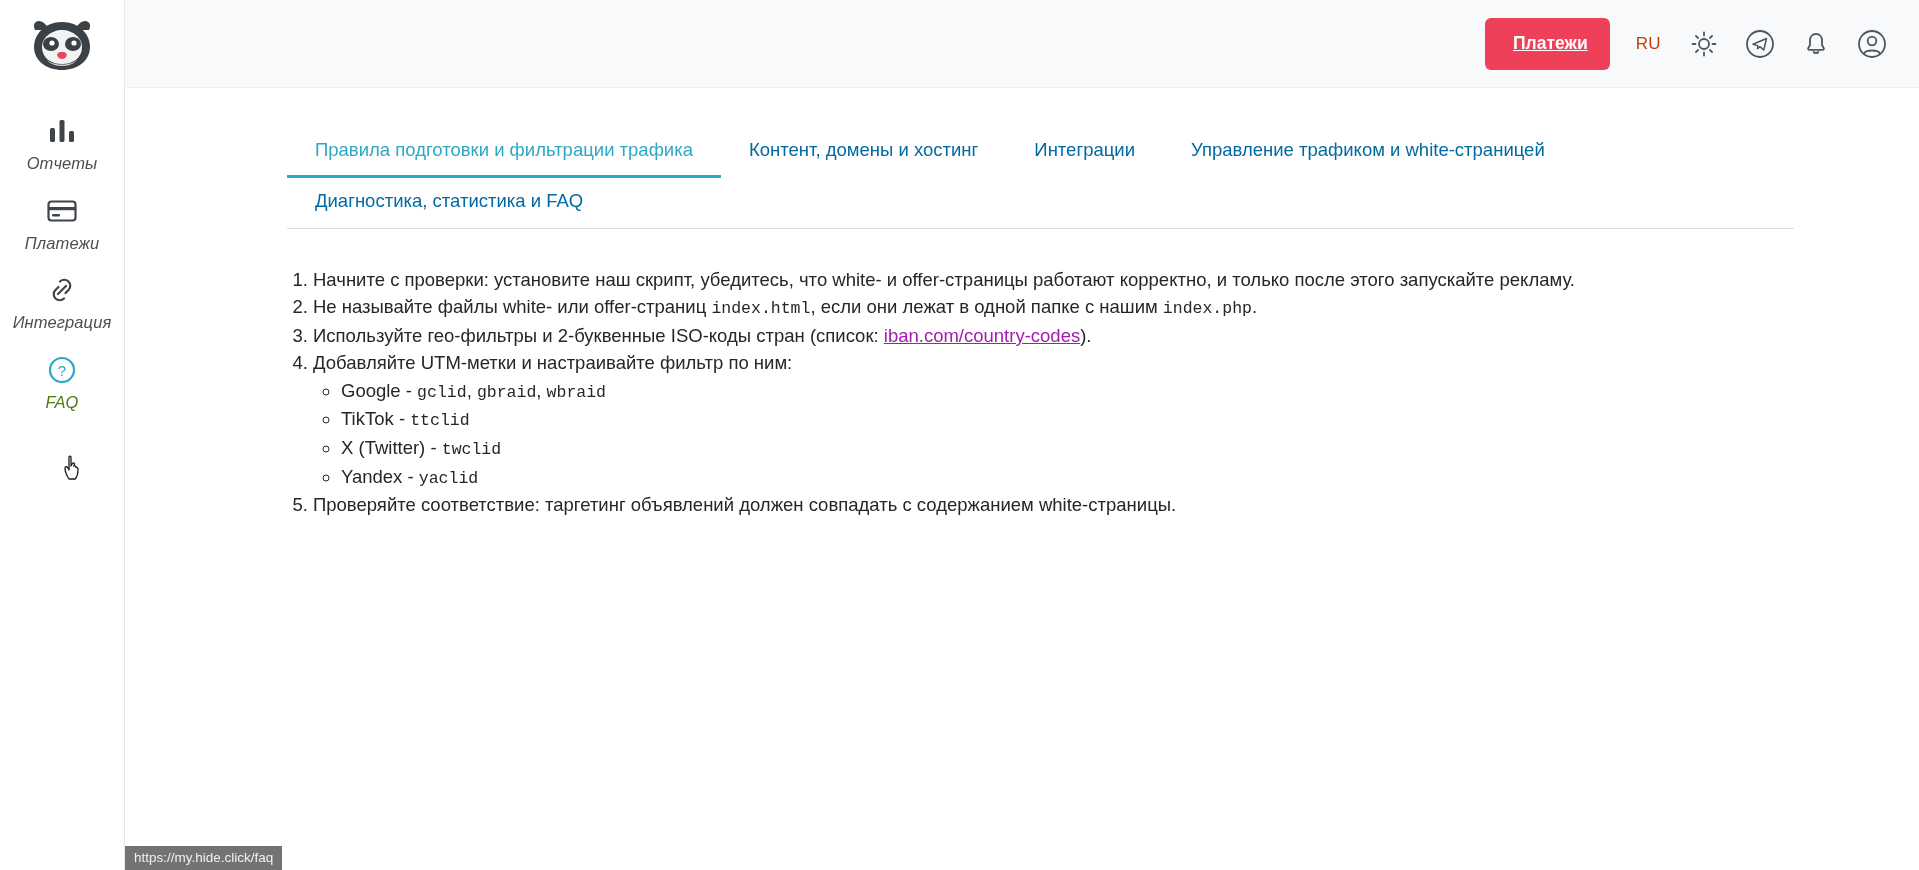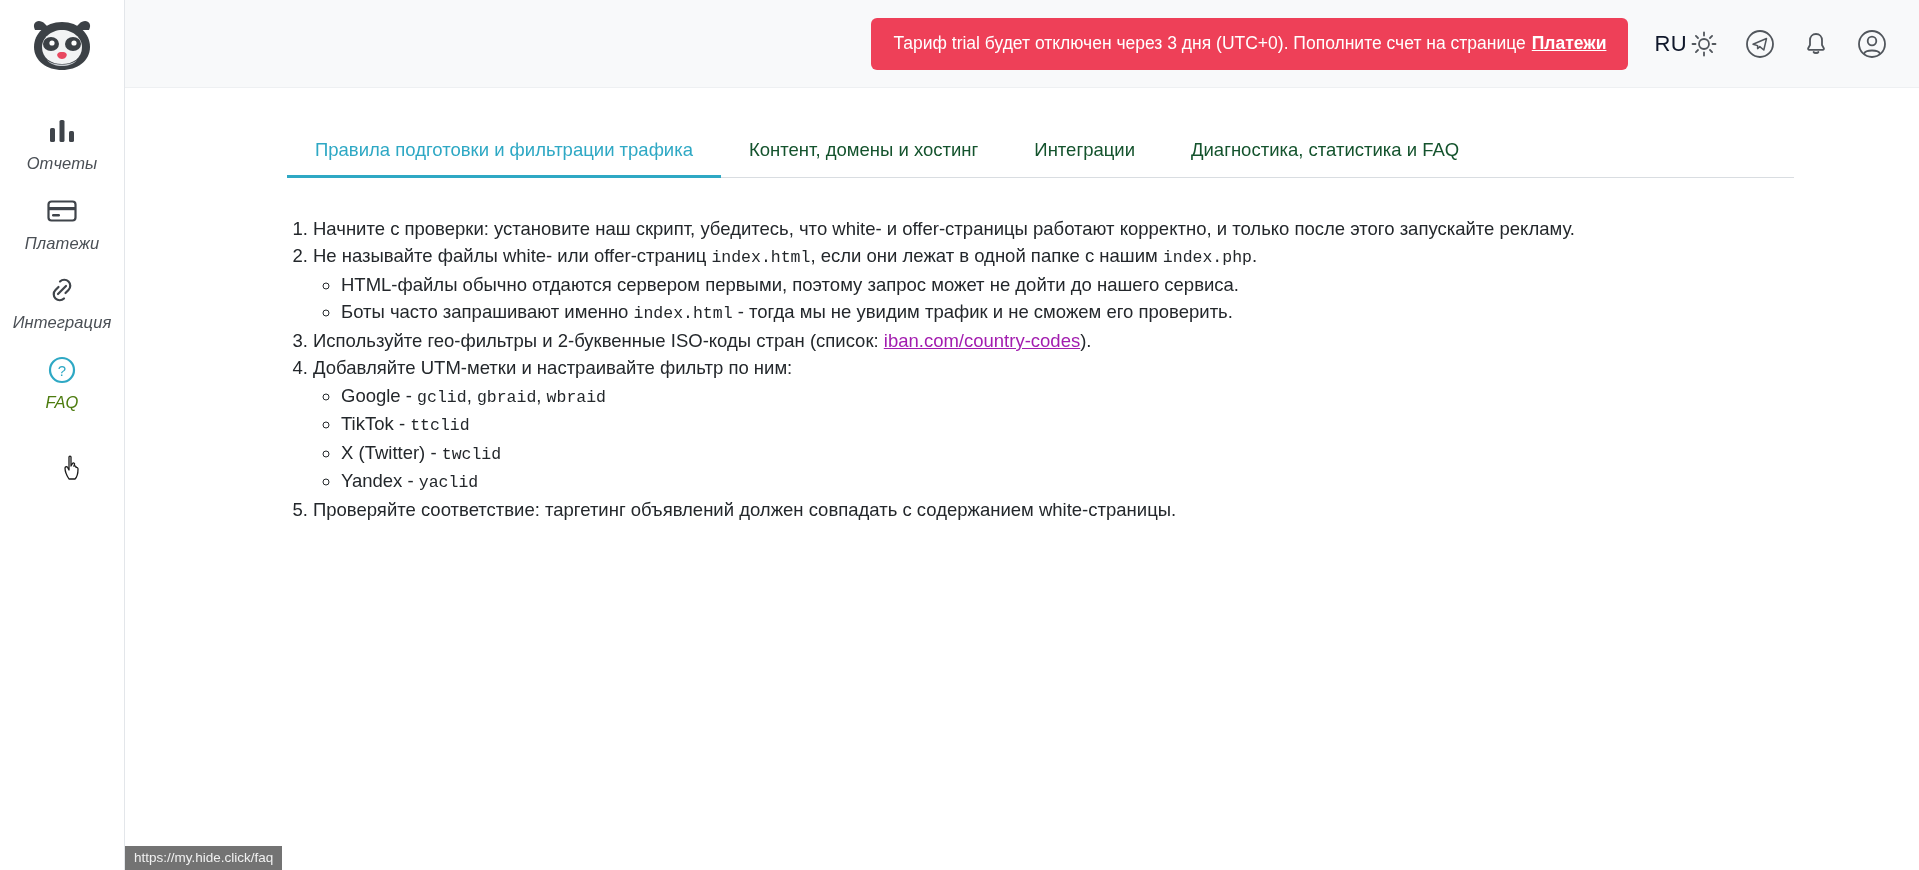--- a/index.html
+++ b/index.html
@@ -91,22 +91,23 @@
     white-space: nowrap;
     margin-right: 26px;
   }
   .banner a {
     color: #ffffff;
     font-weight: bold;
     text-decoration: underline;
     margin-left: 6px;
   }
   .lang {
-    font-size: 22px;
-    color: #0f172a;
+    font-size: 17px;
+    color: #c2410c;
+    margin-right: 26px;
     cursor: pointer;
     letter-spacing: .4px;
   }
   .topicon {
     width: 34px; height: 34px;
     margin-right: 22px;
     display: flex; align-items: center; justify-content: center;
     cursor: pointer;
     color: #51565c;
   }
@@ -124,21 +125,21 @@
     border-bottom: 1px solid #d9dde1;
     padding-bottom: 0;
   }
   .tabs {
     display: flex;
     flex-wrap: wrap;
     row-gap: 0px;
   }
   .tab {
     font-size: 18.5px;
-    color: #14532d;
+    color: #0369a1;
     padding: 12px 28px 13px 28px;
     cursor: pointer;
     white-space: nowrap;
     border-bottom: 3px solid transparent;
     margin-bottom: -1px;
     line-height: 1.3;
   }
   .tab.active {
     color: #2ea8c4;
     border-bottom-color: #2ea8c4;
@@ -254,21 +255,20 @@
       <svg width="22" height="26" viewBox="0 0 22 26" aria-hidden="true">
         <path d="M7 2 C7 0.8 9 0.8 9 2 L9 11 L10.5 8.5 C11.2 7.4 13 8.2 12.5 9.4 L11.8 11.2 C12.8 10.6 14.4 11.2 14 12.5 C15 12.2 16.2 12.9 16 14.2 C16 18 15 22 13 24 L7 24 C5 21 3 17 3 13 C3 11.6 5 11.2 5.6 12.5 L7 15 Z" fill="none" stroke="#1b1b1b" stroke-width="1.3" stroke-linejoin="round"></path>
       </svg>
     </div>
   </aside>
 
   <div class="main">
 
     <header class="topbar">
       <div class="banner">
-        <span>Тариф trial будет отключен через 3 дня (UTC+0). Пополните счет на странице</span>
         <a href="#">Платежи</a>
       </div>
 
       <div class="lang">RU</div>
 
       <div class="topicon">
         <svg width="28" height="28" viewBox="0 0 28 28" aria-hidden="true">
           <circle cx="14" cy="14" r="5" fill="none" stroke="#51565c" stroke-width="1.8"></circle>
           <g stroke="#51565c" stroke-width="1.8" stroke-linecap="round">
             <path d="M14 2.5 L14 5.5"></path>
@@ -306,31 +306,29 @@
       </div>
     </header>
 
     <section class="content">
 
       <div class="tabs-wrap">
         <div class="tabs" id="tabs-container">
             <div class="tab active"><span>Правила подготовки и фильтрации трафика</span></div>
             <div class="tab"><span>Контент, домены и хостинг</span></div>
             <div class="tab"><span>Интеграции</span></div>
+            <div class="tab"><span>Управление трафиком и white-страницей</span></div>
             <div class="tab"><span>Диагностика, статистика и FAQ</span></div>
           </div>
       </div>
 
       <div class="article">
         <ol class="main-list" id="article-list">
             <li>Начните с проверки: установите наш скрипт, убедитесь, что white- и offer-страницы работают корректно, и только после этого запускайте рекламу.</li>
-            <li>Не называйте файлы white- или offer-страниц <code>index.html</code>, если они лежат в одной папке с нашим <code>index.php</code>.<ul class="sub-list">
-                <li>HTML-файлы обычно отдаются сервером первыми, поэтому запрос может не дойти до нашего сервиса.</li>
-                <li>Боты часто запрашивают именно <code>index.html</code> - тогда мы не увидим трафик и не сможем его проверить.</li>
-              </ul></li>
+            <li>Не называйте файлы white- или offer-страниц <code>index.html</code>, если они лежат в одной папке с нашим <code>index.php</code>.</li>
             <li>Используйте гео-фильтры и 2-буквенные ISO-коды стран (список: <a class="inline-link" href="#">iban.com/country-codes</a>).</li>
             <li>Добавляйте UTM-метки и настраивайте фильтр по ним:<ul class="sub-list">
                 <li>Google - <code>gclid</code>, <code>gbraid</code>, <code>wbraid</code></li>
                 <li>TikTok - <code>ttclid</code></li>
                 <li>X (Twitter) - <code>twclid</code></li>
                 <li>Yandex - <code>yaclid</code></li>
               </ul></li>
             <li>Проверяйте соответствие: таргетинг объявлений должен совпадать с содержанием white-страницы.</li>
           </ol>
       </div>

